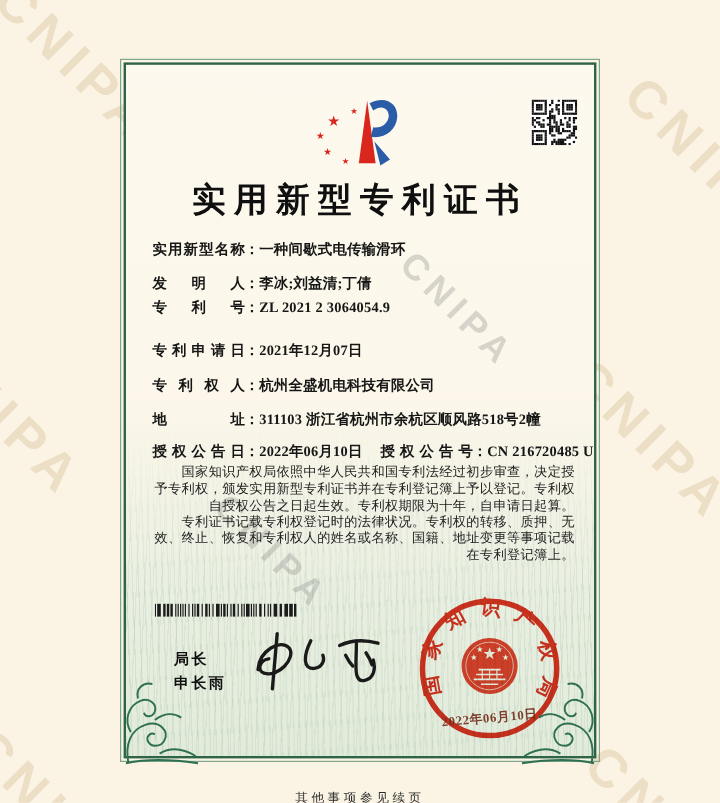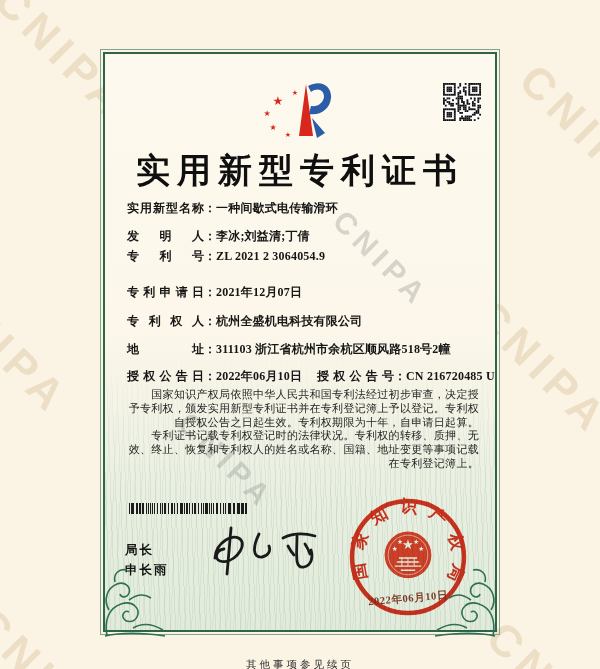--- a/index.html
+++ b/index.html
@@ -32,29 +32,29 @@
   }
   .wm-inner{
     position:absolute;font-family:"Liberation Sans","DejaVu Sans",sans-serif;
     font-weight:bold;font-size:30px;letter-spacing:6px;color:rgba(128,128,128,.30);
     transform:rotate(45deg);transform-origin:left top;white-space:nowrap;pointer-events:none;
   }
   .cert-no{position:absolute;left:22px;top:28px;font-size:10.5px;letter-spacing:1.5px;color:#222;white-space:nowrap;}
   .logo{position:absolute;left:157px;top:26px;width:72px;height:60px;}
   .qr{position:absolute;left:338px;top:29px;width:38px;height:38px;background:#fff;}
   .title{position:absolute;top:94px;left:0;width:100%;text-align:center;
-    font-size:34px;font-weight:bold;letter-spacing:7px;color:#0f0f0f;white-space:nowrap;}
+    font-size:28px;font-weight:bold;letter-spacing:7px;color:#0f0f0f;white-space:nowrap;}
   .row{position:absolute;left:22px;font-size:12px;font-weight:700;color:#161616;white-space:nowrap;}
   .row .lbl{display:inline-block;width:77px;text-align:justify;text-align-last:justify;}
   .row .val{letter-spacing:.2px;}
   .row.col2{left:212px;}
   .paras{position:absolute;left:22px;top:334px;width:352px;font-size:11px;line-height:13.8px;color:#1e1e1e;}
   .paras p{margin:0;text-indent:2em;letter-spacing:.3px;text-align:right;}
   .barcode{position:absolute;left:24px;top:449px;width:120px;height:11px;}
-  .director{position:absolute;left:20px;top:486px;font-family:Liberation Sans, sans-serif;
+  .director{position:absolute;left:40px;top:486px;font-family:Liberation Mono, monospace;
     font-weight:bold;font-size:12.5px;line-height:20px;letter-spacing:2px;color:#111;}
   .signature{position:absolute;left:96px;top:466px;width:124px;height:62px;z-index:2;}
   .seal{position:absolute;left:242px;top:442px;width:122px;height:122px;mix-blend-mode:multiply;opacity:.95;z-index:2;}
   .pagenum{position:absolute;top:551px;left:0;width:100%;text-align:center;font-size:9.5px;letter-spacing:1px;color:#222;}
   .flourish{position:absolute;bottom:-8px;width:66px;height:72px;z-index:3;}
   .flourish.left{left:-4px;}
   .flourish.right{right:-4px;transform:scaleX(-1);}
   .footnote{position:absolute;top:638px;left:0;width:100%;text-align:center;
     font-size:10.5px;letter-spacing:3px;color:#2b2b2b;z-index:1;margin-top:20px;}
 </style>

